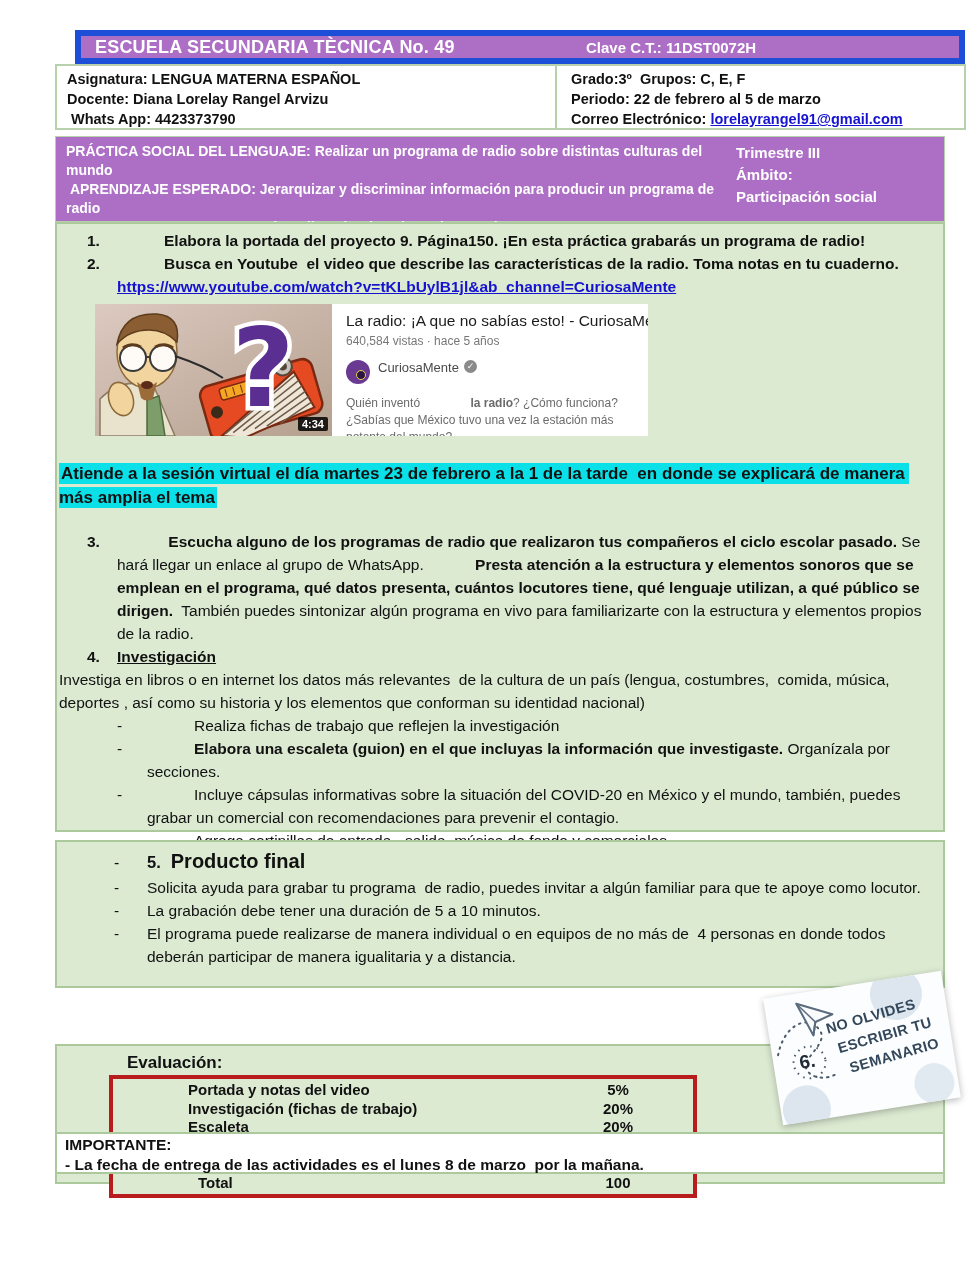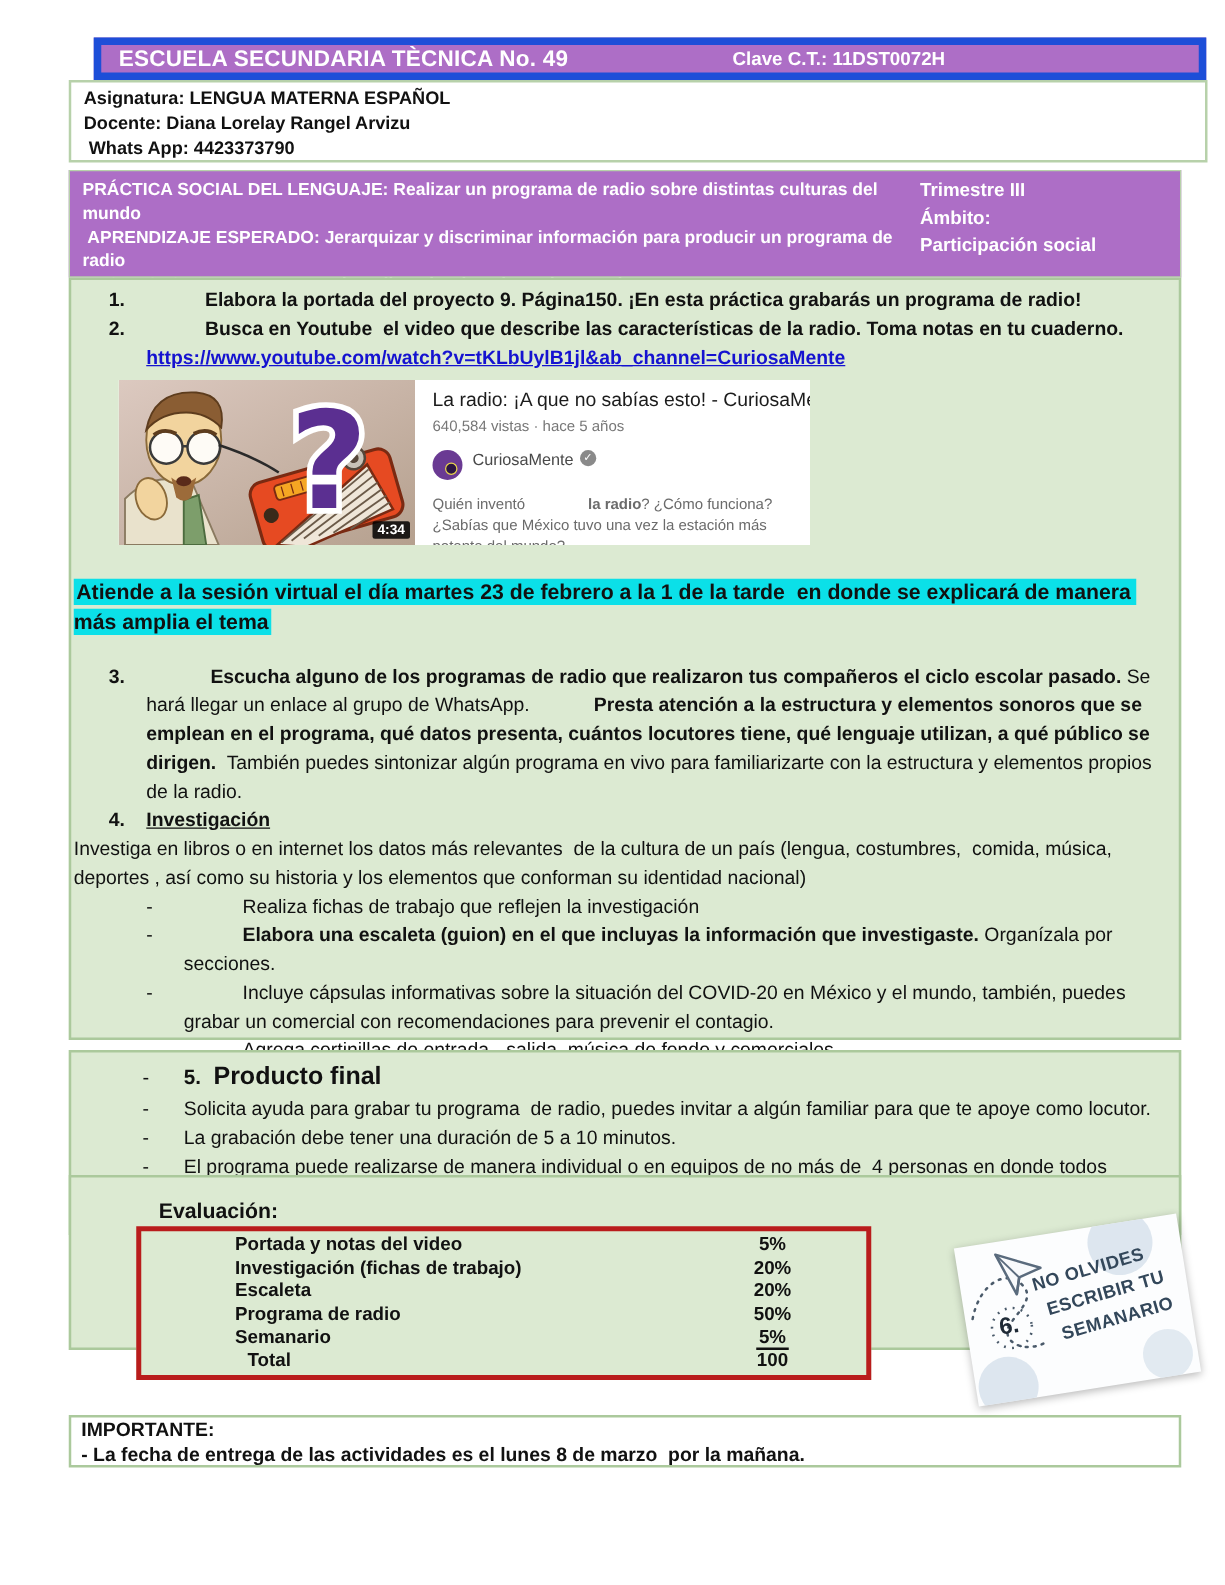--- a/index.html
+++ b/index.html
@@ -21,21 +21,21 @@
   a.doclink{color:#1512d0;font-weight:bold;text-decoration:underline;}
   
   .psl{left:55px;top:136px;width:890px;height:86px;background:#ad6ec6;color:#fff;
        display:flex;border:1px solid #b7d1aa;}
   .pslleft{width:662px;padding:5px 4px 0 10px;font-size:14px;font-weight:bold;line-height:19px;}
   .pslright{flex:1;padding:5px 0 0 4px;font-size:15px;font-weight:bold;line-height:22px;}
   
   .greenbox{background:#dcead2;border:2px solid #abc99c;}
   .box1{left:55px;top:222px;width:890px;height:610px;padding-top:5px;}
   .box2{left:55px;top:840px;width:890px;height:148px;padding-top:6px;}
-  .box3{left:55px;top:940px;width:890px;height:140px;padding-top:15px;}
+  .box3{left:55px;top:1044px;width:890px;height:140px;padding-top:5px;}
   .numrow{display:flex;padding-left:30px;font-size:15.5px;line-height:23px;margin:0 10px 0 0;}
   .num{width:30px;flex:none;font-weight:bold;}
   .ntext{flex:1;padding-right:6px;}
   .linkline{margin:0 0 2px 60px;font-size:15.5px;line-height:23px;}
   
   .vcard{display:flex;margin:6px 0 0 38px;width:553px;height:132px;background:#fff;}
   .thumb{width:237px;height:132px;flex:none;position:relative;}
   .thumb svg{display:block;}
   .dur{position:absolute;right:4px;bottom:5px;background:rgba(0,0,0,.85);color:#fff;
        font-size:11px;font-weight:bold;padding:1px 4px;border-radius:2px;}
@@ -96,20 +96,25 @@
   <div class="abs titlebar">
     <span class="school pre">ESCUELA SECUNDARIA TÈCNICA No. 49</span>
     <span class="clave pre">Clave C.T.: 11DST0072H</span>
   </div>
 
   <div class="abs infobar">
     <div class="infocol left">
       <div><span class="pre">Asignatura:</span> <span class="pre">LENGUA MATERNA ESPAÑOL</span></div>
       <div><span class="pre">Docente:</span> <span class="pre">Diana Lorelay Rangel Arvizu</span></div>
       <div style="padding-left:4px;"><span class="pre">Whats App:</span> <span class="pre">4423373790</span></div>
+    </div>
+    <div class="infocol right">
+      <div class="pre">Grado:3º  Grupos: C, E, F</div>
+      <div class="pre">Periodo: 22 de febrero al 5 de marzo</div>
+      <div><span class="pre">Correo Electrónico:</span> <a href="#" class="doclink">lorelayrangel91@gmail.com</a></div>
     </div>
   </div>
 
   <div class="abs psl">
     <div class="pslleft">
       <span class="pre">PRÁCTICA SOCIAL DEL LENGUAJE:</span><span class="pre"> Realizar un programa de radio sobre distintas culturas del mundo</span><br>
       <span class="pre"> APRENDIZAJE ESPERADO:</span><span class="pre"> Jerarquizar y discriminar información para producir un programa de radio</span><br>
       <span class="pre">PRODUCTO FINAL:</span><span class="pre"> Programa de radio sobre la cultura de un país</span>
     </div>
     <div class="pslright">

